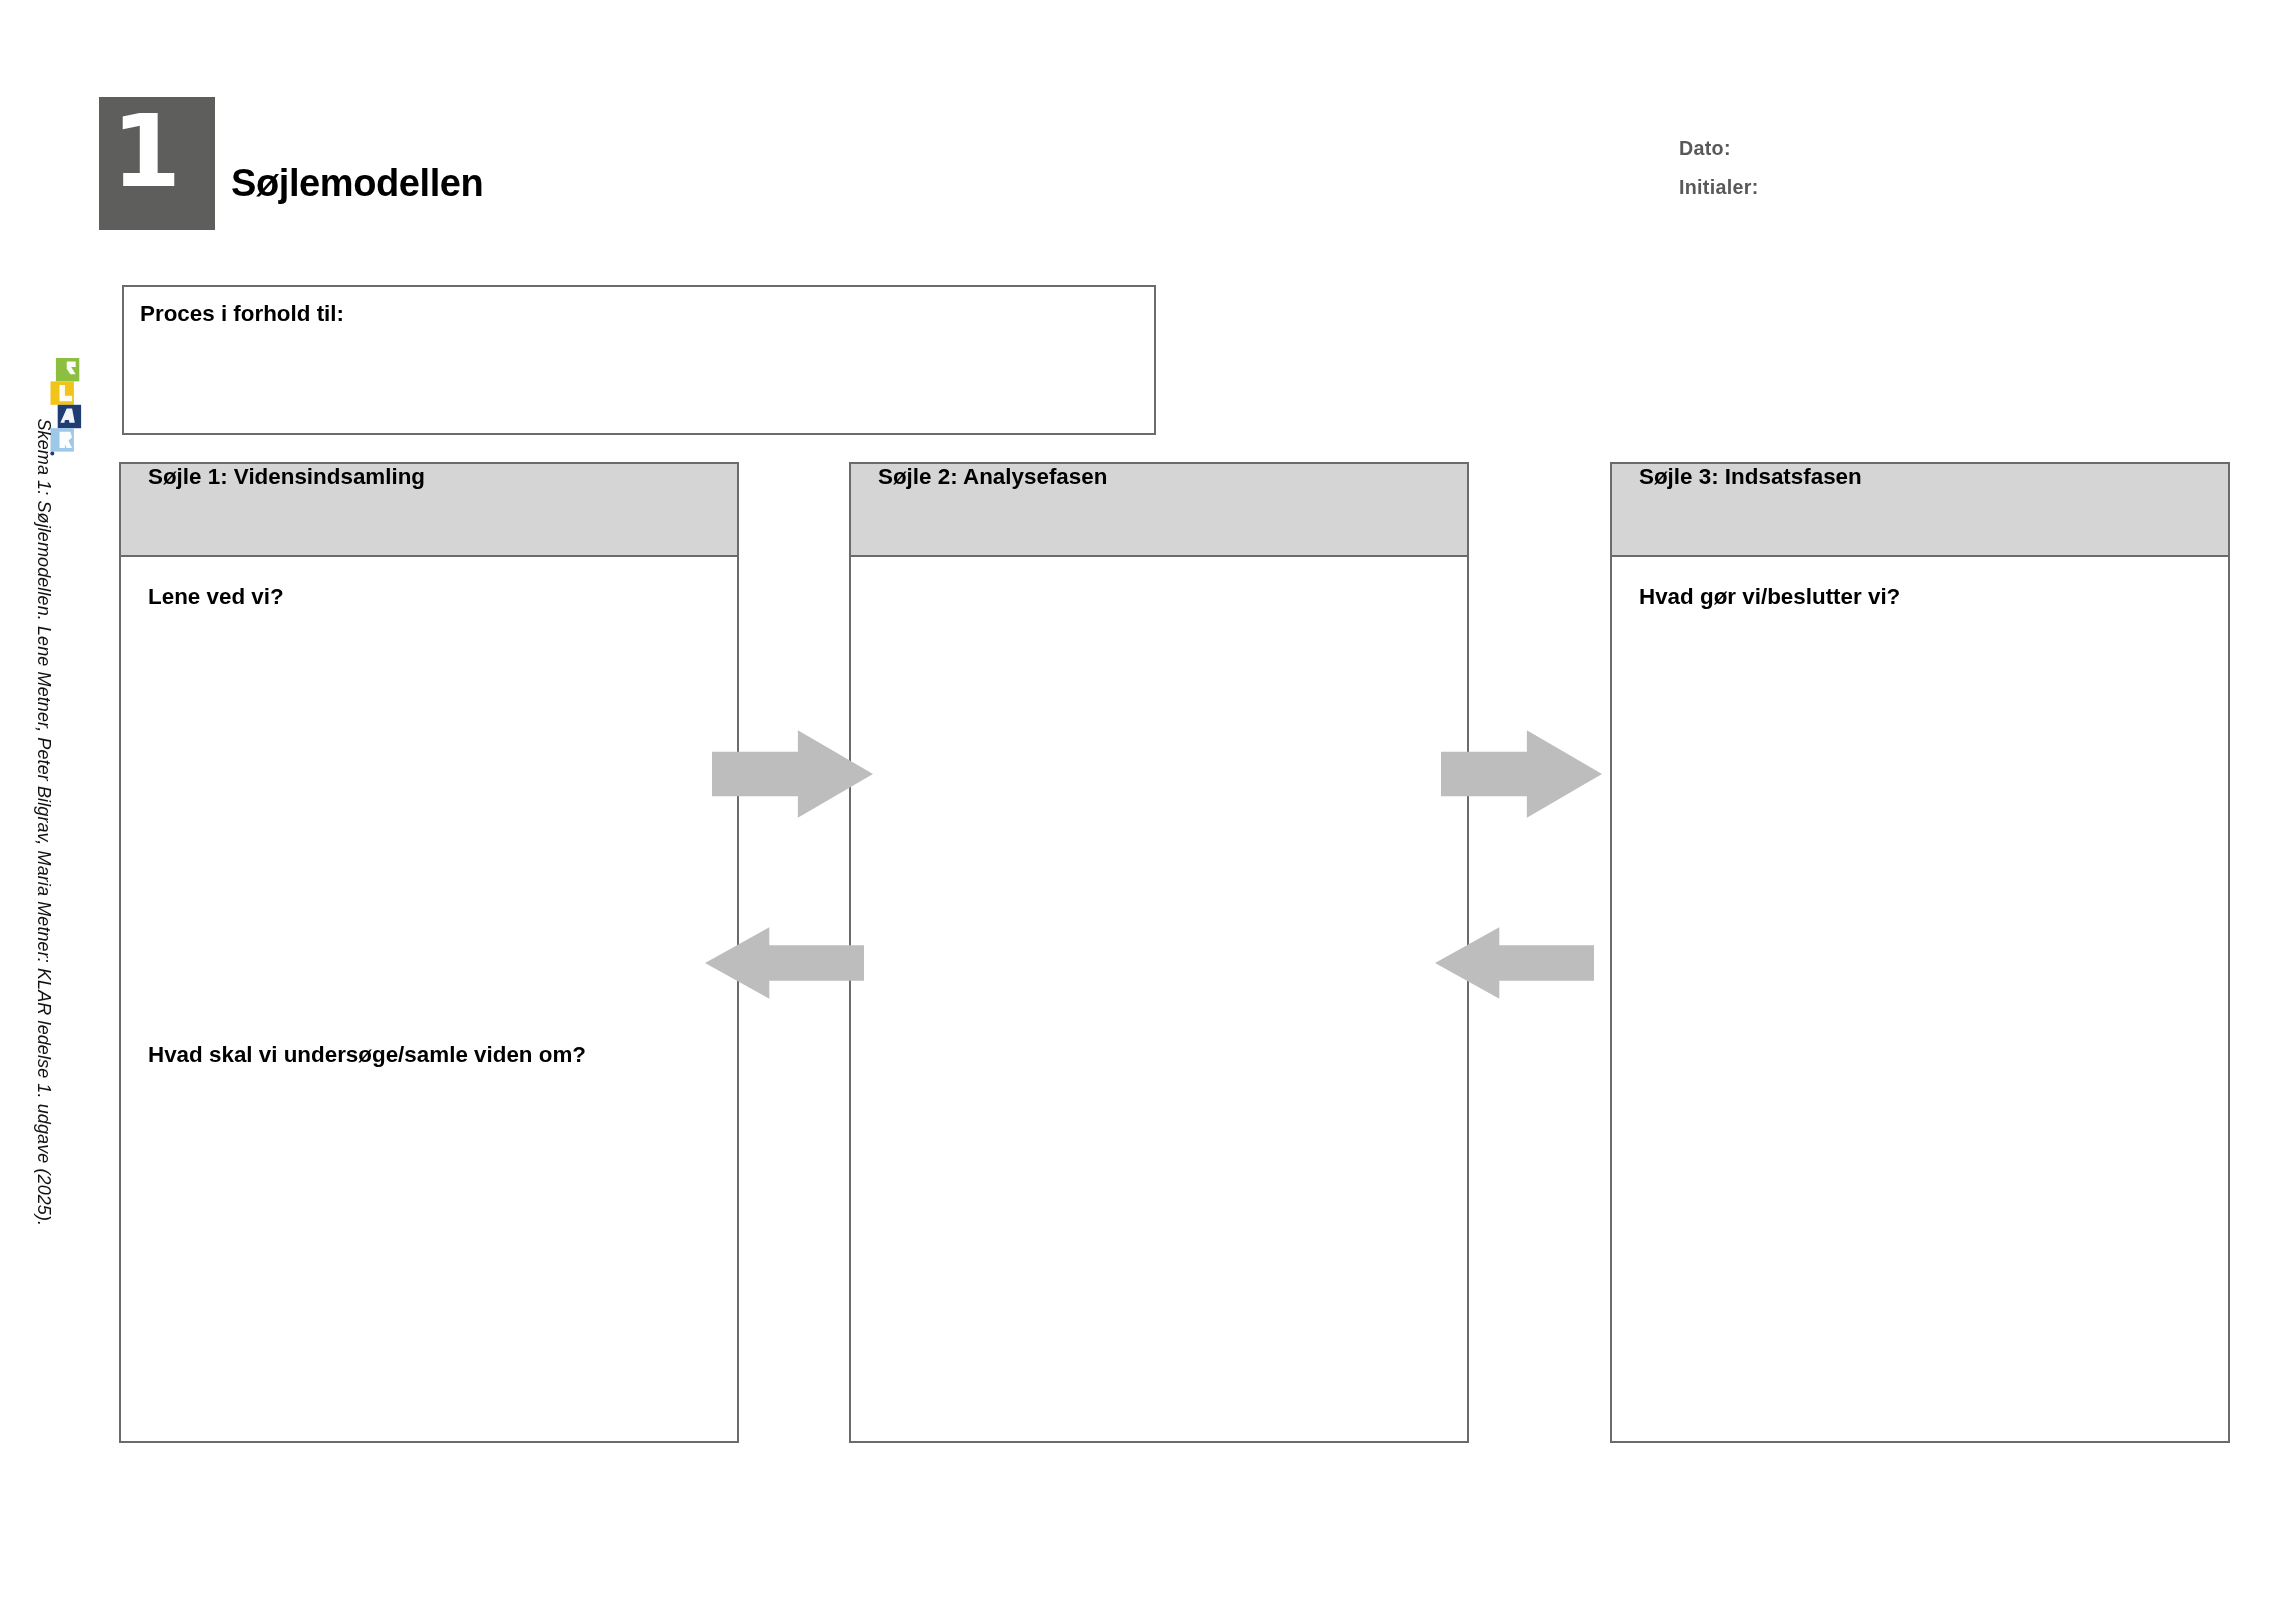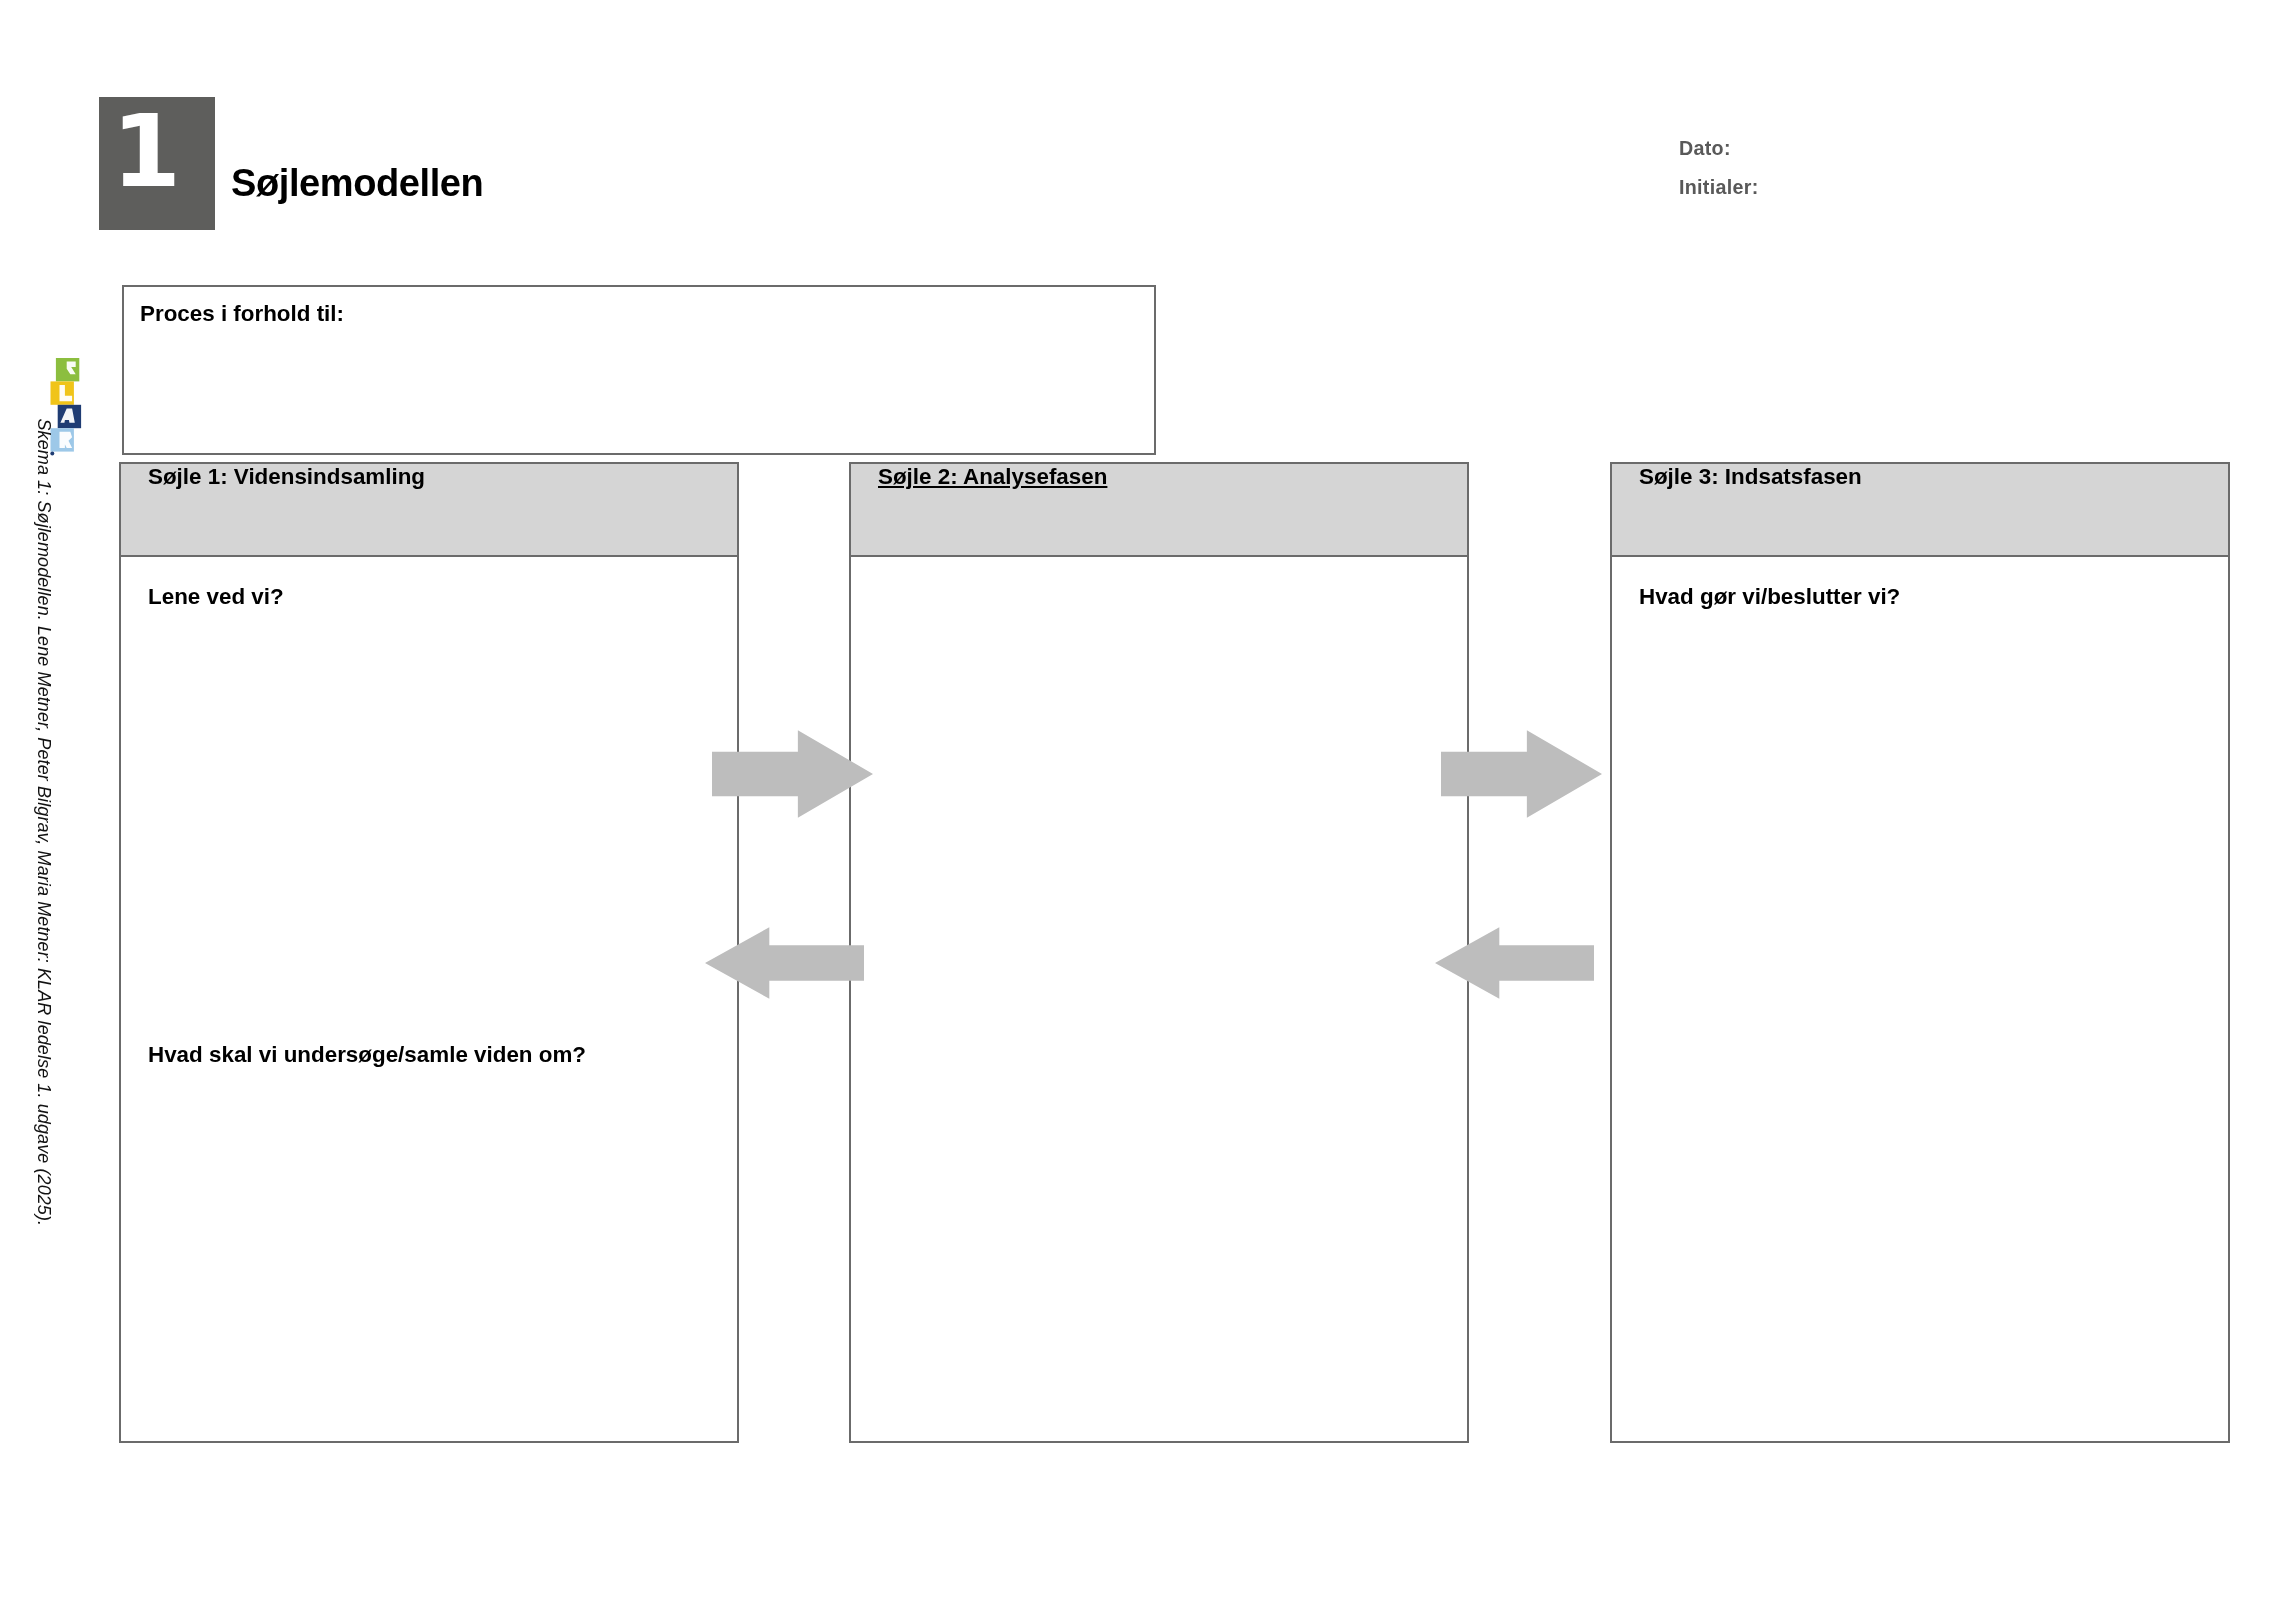--- a/index.html
+++ b/index.html
@@ -61,21 +61,21 @@
   }
   #meta-dato  { left: 1679px; top: 137px; text-align: right; }
   #meta-init  { left: 1679px; top: 176px; }
 
   
   #proces-box {
     position: absolute;
     left: 122px;
     top: 285px;
     width: 1034px;
-    height: 170px;
+    height: 150px;
     border: 2.7px solid #6b6b6b;
     box-sizing: border-box;
     background: #ffffff;
   }
   #proces-label {
     position: absolute;
     left: 16px;
     top: 14.3px;
     font-size: 22.4px;
     font-weight: 700;
@@ -86,21 +86,21 @@
   .column {
     position: absolute;
     top: 462px;
     width: 620px;
     height: 981px;
     border: 2.7px solid #6b6b6b;
     box-sizing: border-box;
     background: #ffffff;
   }
   #col-1 { left: 119px; }
-  #col-2 { left: 849px; text-decoration: underline; }
+  #col-2 { left: 849px; }
   #col-3 { left: 1610px; }
 
   .column-header {
     height: 93px;
     background: #d5d5d5;
     border-bottom: 2.7px solid #6b6b6b;
     box-sizing: border-box;
     display: flex;
     align-items: flex-start;
     padding-left: 27px;

